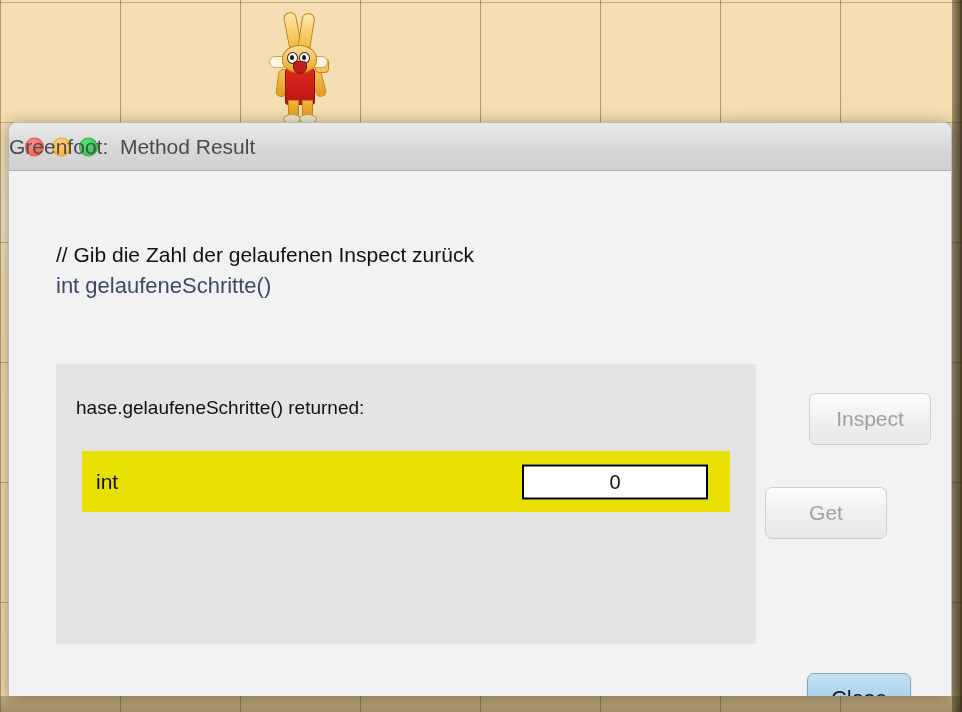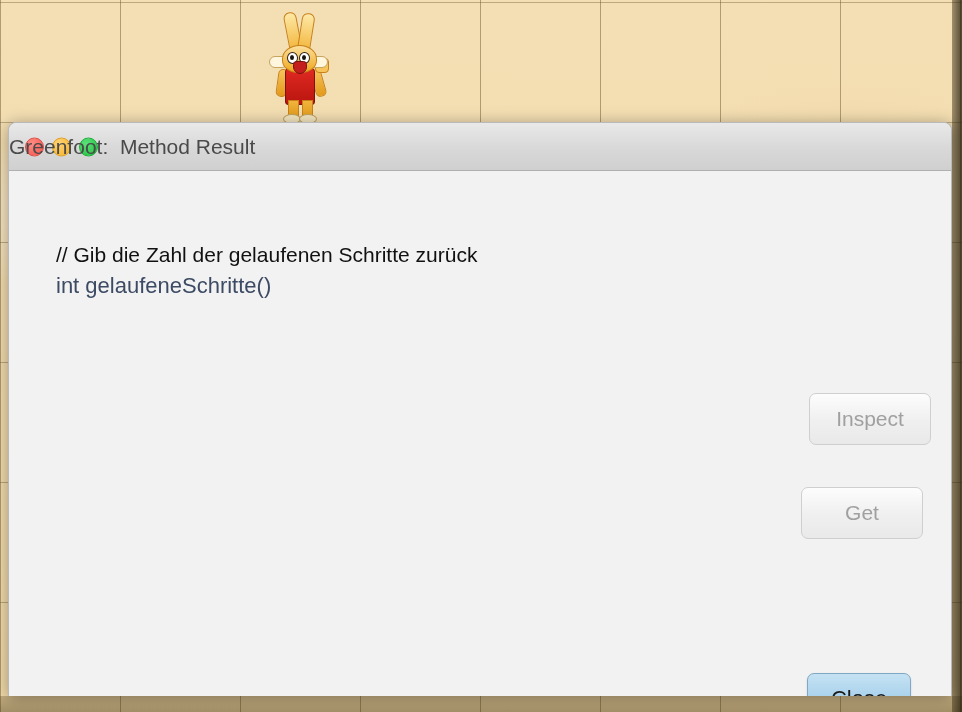--- a/index.html
+++ b/index.html
@@ -235,21 +235,21 @@
     color: #a0a0a0;
     font-family: "Liberation Sans", sans-serif;
     display: flex;
     align-items: center;
     justify-content: center;
     padding: 4px;
     box-sizing: border-box;
     text-align: right;
   }
   #inspect-btn { left: 800px; top: 222px; }
-  #get-btn     { left: 792px; top: 316px; }
+  #get-btn     { left: 756px; top: 316px; }
 
   #close-btn {
     position: absolute;
     left: 798px; top: 502px;
     width: 104px; height: 51px;
     background: linear-gradient(180deg, #c5e2f3 0%, #a9d2ec 48%, #9ec9e6 100%);
     border: 1px solid #7fa9c4;
     border-radius: 7px;
     font-size: 22px;
     color: #1a1a1a;
@@ -300,24 +300,34 @@
       <div class="light close"></div>
       <div class="light min"></div>
       <div class="light max"></div>
     </div>
     <div id="title-text">Greenfoot:  Method Result</div>
   </div>
 
   <div id="dialog-body">
 
     <div id="sig-block">
-      <div id="sig-comment">// Gib die Zahl der gelaufenen Schritte zurück</div>
+      <div id="sig-comment">// Gib die Zahl der gelaufenen Inspect zurück</div>
       <div id="sig-signature">int gelaufeneSchritte()</div>
     </div>
 
+    <div id="result-panel">
+      <div id="returned-label">hase.gelaufeneSchritte() returned:</div>
+
+      <div id="result-row">
+        <div id="result-type">int</div>
+        <div id="result-value-box">
+          <span id="result-value">0</span>
+        </div>
+      </div>
+    </div>
 
     <button class="side-btn" id="inspect-btn" disabled="">Inspect</button>
     <button class="side-btn" id="get-btn" disabled="">Get</button>
 
     <button id="close-btn">Close</button>
 
   </div>
 </div>
 
 </body></html>

